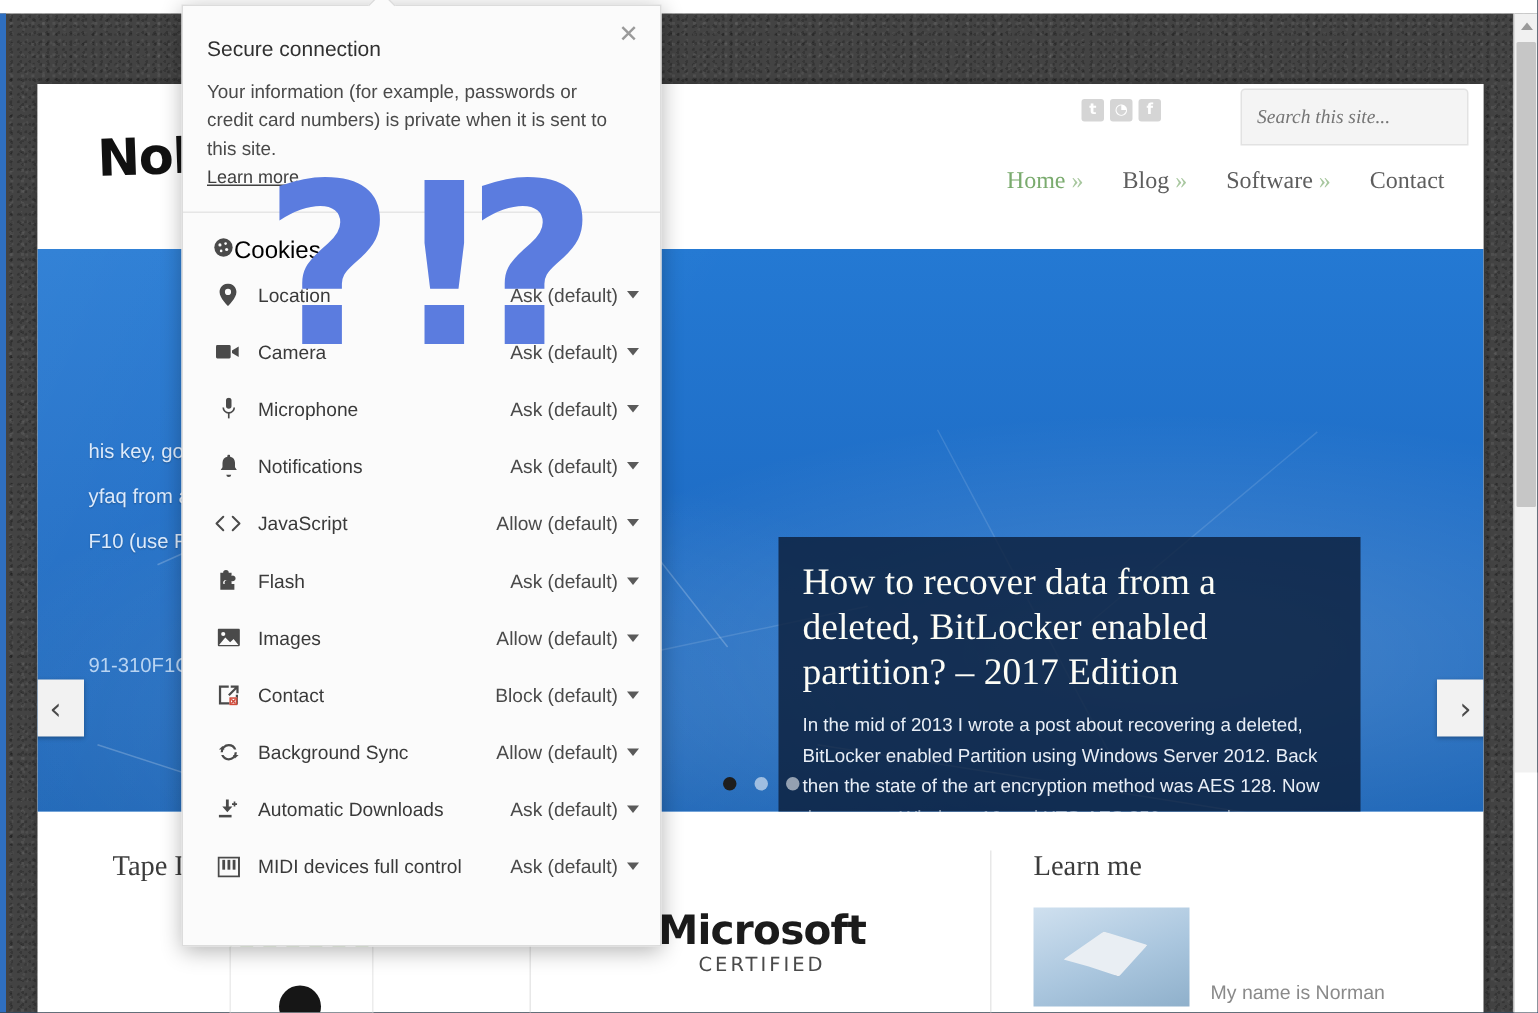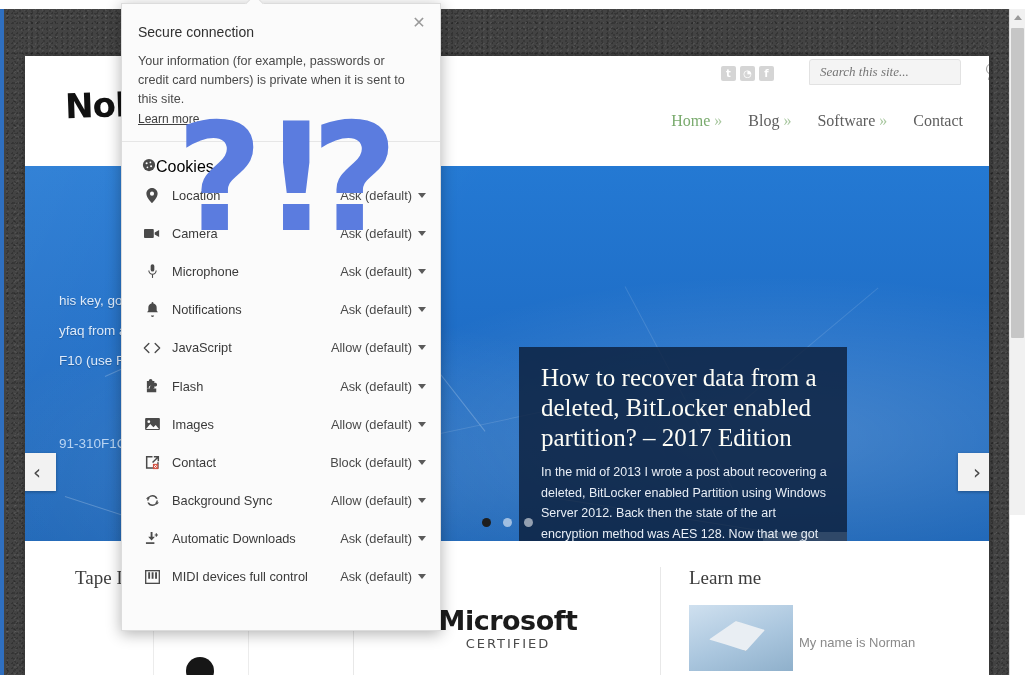--- a/index.html
+++ b/index.html
@@ -56,22 +56,22 @@
     position: absolute; right: 215px; top: 10px;
     display: flex; gap: 4px; align-items: center;
   }
   .social-ico {
     width: 15px; height: 15px; border-radius: 2px;
     background: #d5d5d5; color: #fff;
     font-size: 10px; line-height: 15px; text-align: center;
     font-family: "DejaVu Sans", sans-serif; font-weight: bold;
   }
   .searchbox {
-    position: absolute; right: 28px; top: 3px;
-    width: 152px; height: 26px;
+    position: absolute; right: 10px; top: 3px;
+    width: 152px; height: 38px;
     background: #f4f4f4;
     border: 1px solid #e2e2e2;
     border-radius: 3px 3px 0 0;
     display: flex; align-items: center;
   }
   .searchbox input {
     flex: 1; border: 0; outline: 0; background: transparent;
     font-family: "Liberation Serif", serif;
     font-style: italic; font-size: 13px; color: #9a9a9a;
     padding: 0 6px 0 10px;
@@ -121,25 +121,25 @@
     font-size: 13.5px; line-height: 30px; white-space: pre;
     text-shadow: 0 1px 1px rgba(0,0,0,.25);
   }
   .bsod-text2 {
     position: absolute; left: 34px; top: 270px;
     color: #b9d4f2; font-family: "Liberation Sans", sans-serif;
     font-size: 13.5px; white-space: pre;
   }
 
   .caption {
-    position: absolute; left: 494px; top: 181px;
-    width: 328px; height: 212px;
+    position: absolute; left: 494px; top: 192px;
+    width: 388px; height: 212px;
     background: rgba(12,30,58,.82);
     color: #fff;
-    padding: 16px 20px 10px 22px;
+    padding: 16px 20px 10px 16px;
   }
   .caption h2 {
     font-family: "Liberation Serif", serif;
     font-weight: 400; font-size: 25px; line-height: 30px;
     color: #fdfdf6; margin-bottom: 9px;
   }
   .caption p {
     font-family: "Liberation Sans", sans-serif;
     font-size: 12.5px; line-height: 20.5px; color: #e8eef6;
   }
@@ -192,21 +192,21 @@
   .tape-dot {
     position: absolute; left: 33px; top: 52px; width: 28px; height: 28px;
     border-radius: 50%; background: #161616;
   }
   .ms-logo {
     text-align: center; margin-top: 15px;
     font-family: "DejaVu Sans", sans-serif;
   }
   .ms-logo .m1 { font-size: 27px; font-weight: 600; color: #1b1b1b; letter-spacing: -.5px; }
   .ms-logo .m2 { font-size: 13px; letter-spacing: 2px; color: #4a4a4a; }
-  .aboutme { display: flex; gap: 6px; align-items: center; margin-top: 6px; }
+  .aboutme { display: flex; gap: 14px; align-items: flex-end; margin-top: 6px; }
   .avatar {
     width: 104px; height: 66px; flex: none;
     background: linear-gradient(160deg,#cfe0ef,#aac6de 55%,#8fb0cb);
     position: relative; overflow: hidden;
   }
   .avatar::before {
     content:""; position:absolute; left:20px; top:16px; width:56px; height:30px;
     background:#e9eef3;
     clip-path: polygon(0 62%, 48% 0, 100% 30%, 66% 100%, 30% 78%);
     box-shadow: 0 1px 2px rgba(0,0,0,.25);

